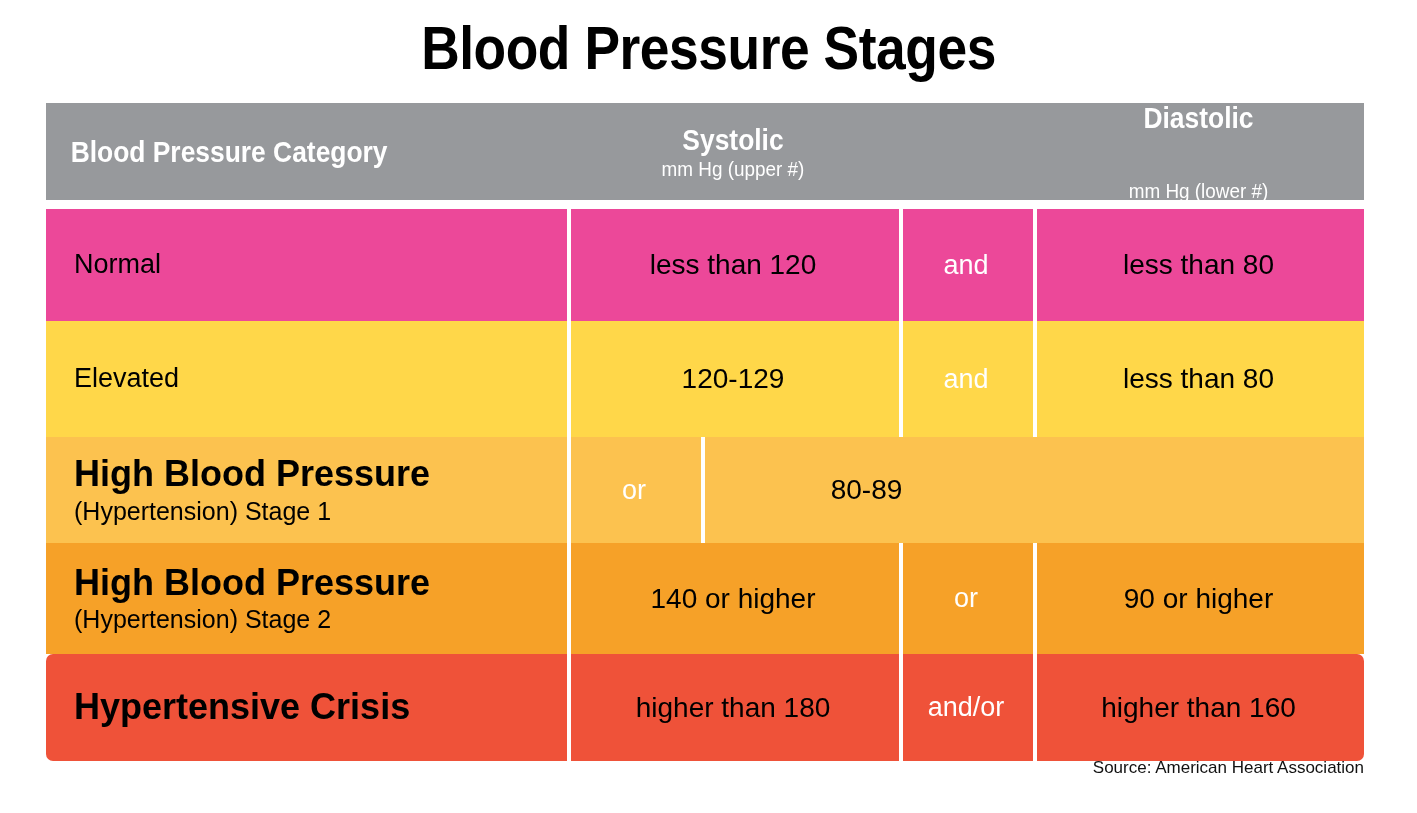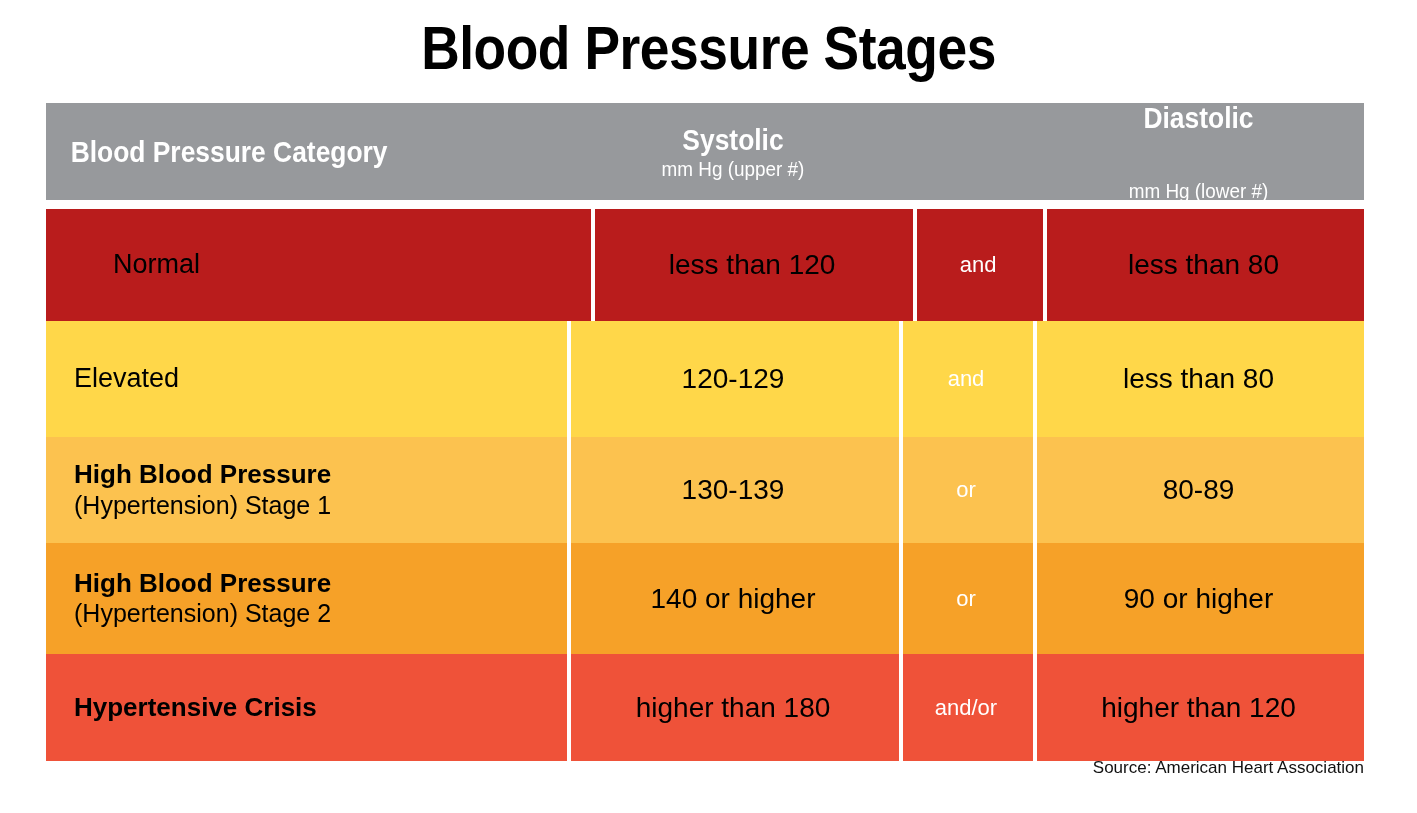--- a/index.html
+++ b/index.html
@@ -110,21 +110,21 @@
     width: 4px;
     background: #ffffff;
   }
 
   .cat-cell {
     padding-left: 28px;
     color: #000000;
     justify-content: center;
   }
   .cat-line1 {
-    font-size: 26px;
+    font-size: 36px;
     font-weight: bold;
     display: block;
     line-height: 1.18;
     white-space: nowrap;
   }
   .cat-line2 {
     font-size: 25px;
     font-weight: normal;
     display: block;
     line-height: 1.25;
@@ -138,31 +138,31 @@
     color: #000000;
     font-size: 28px;
     font-weight: normal;
     white-space: nowrap;
   }
 
   .conj-cell {
     text-align: center;
     align-items: center;
     color: #ffffff;
-    font-size: 22px;
+    font-size: 27px;
     font-weight: normal;
     white-space: nowrap;
   }
 
   
   .h-normal  { height: 112px; }
   .h-elev    { height: 116px; }
   .h-stage1  { height: 106px; }
   .h-stage2  { height: 111px; }
-  .h-crisis  { height: 107px; }
+  .h-crisis  { height: 107px; border-radius: 7px; }
 
   
   .source {
     position: absolute;
     top: 758px;
     right: 53px;
     font-size: 17px;
     color: #111111;
     white-space: nowrap;
   }
@@ -184,21 +184,21 @@
       </div>
       <div class="cell c-conj hdr-stack">
         <span class="hdr-main"></span>
       </div>
       <div class="cell c-dia hdr-stack">
         <span class="hdr-main">Diastolic</span>
         <span class="hdr-sub">mm Hg (lower #)</span>
       </div>
     </div>
 
-    <div class="row body-row h-normal" style="background: #b91c1c; padding-left: 39px;">
+    <div class="row body-row h-normal" style="background: #ec4899;">
       <div class="cell c-cat cat-cell cat-single">
         <span class="cat-line1">Normal</span>
       </div>
       <div class="cell c-sys val-cell divider-l">less than 120</div>
       <div class="cell c-conj conj-cell divider-l">and</div>
       <div class="cell c-dia val-cell divider-l">less than 80</div>
     </div>
 
     <div class="row body-row h-elev" style="background: rgb(255, 215, 73);">
       <div class="cell c-cat cat-cell cat-single">
@@ -207,41 +207,40 @@
       <div class="cell c-sys val-cell divider-l">120-129</div>
       <div class="cell c-conj conj-cell divider-l">and</div>
       <div class="cell c-dia val-cell divider-l">less than 80</div>
     </div>
 
     <div class="row body-row h-stage1" style="background: rgb(252, 194, 79);">
       <div class="cell c-cat cat-cell">
         <span class="cat-line1">High Blood Pressure</span>
         <span class="cat-line2">(Hypertension) Stage 1</span>
       </div>
-      <div class="cell c-sys val-cell divider-l">130-139</div>
       <div class="cell c-conj conj-cell divider-l">or</div>
       <div class="cell c-dia val-cell divider-l">80-89</div>
     </div>
 
     <div class="row body-row h-stage2" style="background: rgb(246, 161, 40);">
       <div class="cell c-cat cat-cell">
         <span class="cat-line1">High Blood Pressure</span>
         <span class="cat-line2">(Hypertension) Stage 2</span>
       </div>
       <div class="cell c-sys val-cell divider-l">140 or higher</div>
       <div class="cell c-conj conj-cell divider-l">or</div>
       <div class="cell c-dia val-cell divider-l">90 or higher</div>
     </div>
 
     <div class="row body-row h-crisis" style="background: rgb(239, 82, 57);">
       <div class="cell c-cat cat-cell">
         <span class="cat-line1">Hypertensive Crisis</span>
       </div>
       <div class="cell c-sys val-cell divider-l">higher than 180</div>
       <div class="cell c-conj conj-cell divider-l">and/or</div>
-      <div class="cell c-dia val-cell divider-l">higher than 120</div>
+      <div class="cell c-dia val-cell divider-l">higher than 160</div>
     </div>
 
   </div>
 
   <div class="source">Source: American Heart Association</div>
 
 </div>
 
 </body></html>

